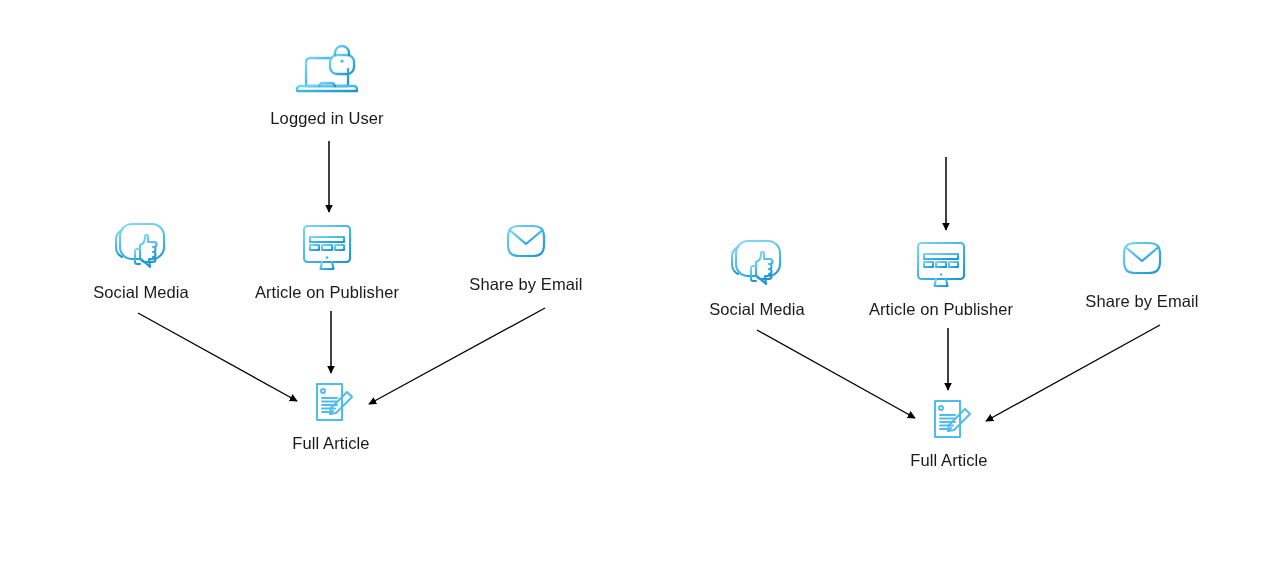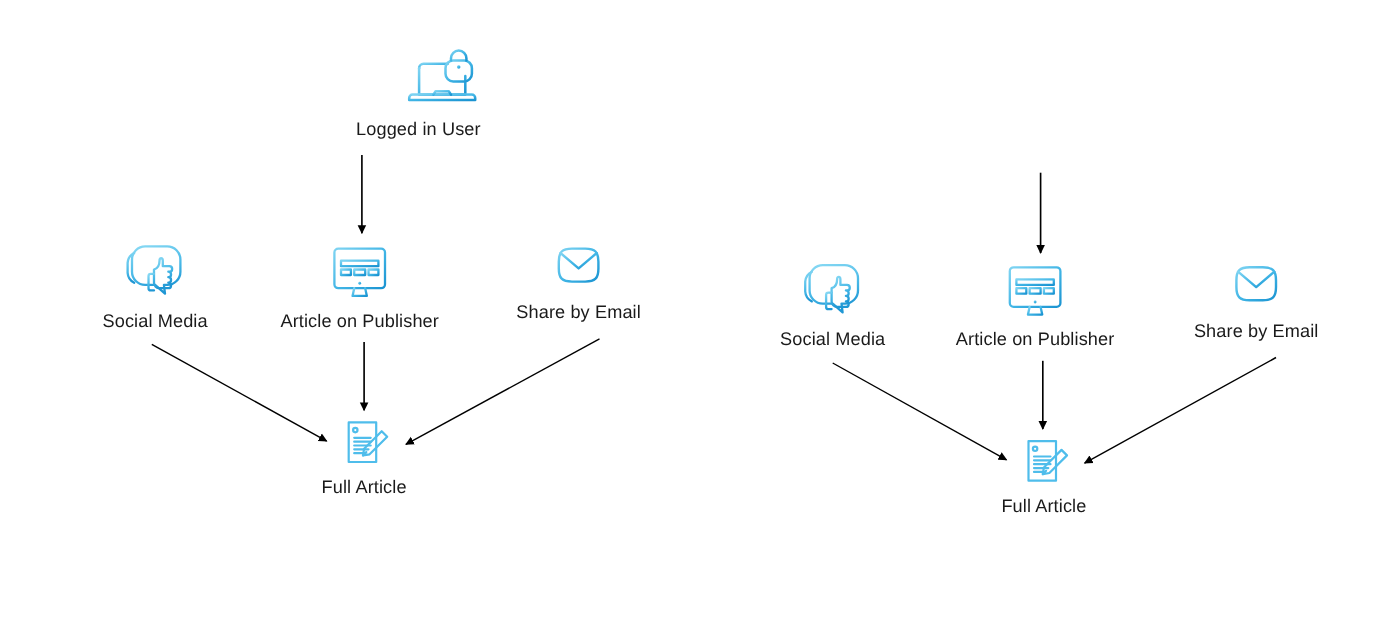--- a/index.html
+++ b/index.html
@@ -94,21 +94,21 @@
 
     <g>
       <line x1="948" y1="328" x2="948" y2="390" stroke="#000000" stroke-width="1.5" marker-end="url(#ah)"></line>
     </g>
 
     <g>
       <line x1="1160" y1="325" x2="986" y2="421" stroke="#000000" stroke-width="1.3" marker-end="url(#ah)"></line>
     </g>
   </svg>
 
-  <div class="node" style="left:217px; top:44px;align-items:flex-end;">
+  <div class="node" style="left:217px; top:44px;">
     <span class="icon-wrap">
       <svg width="70" height="58" viewBox="0 0 70 58">
         <g fill="none" stroke="url(#gblue)" stroke-width="2.3" stroke-linecap="round" stroke-linejoin="round">
           <path d="M14 18 a4 4 0 0 1 4-4 h22"></path>
           <path d="M14 18 v24 h42 v-17"></path>
           <path d="M8 42 h54 a3 3 0 0 1 3 3 v2 H5 v-2 a3 3 0 0 1 3 -3 z"></path>
           <path d="M27 42 l2 -3 h12 l2 3"></path>
           <rect x="38" y="11" width="24" height="19" rx="7"></rect>
           <path d="M43 11 v-2 a7 7 0 0 1 14 0 v2"></path>
           <path d="M50 18 v5"></path>

